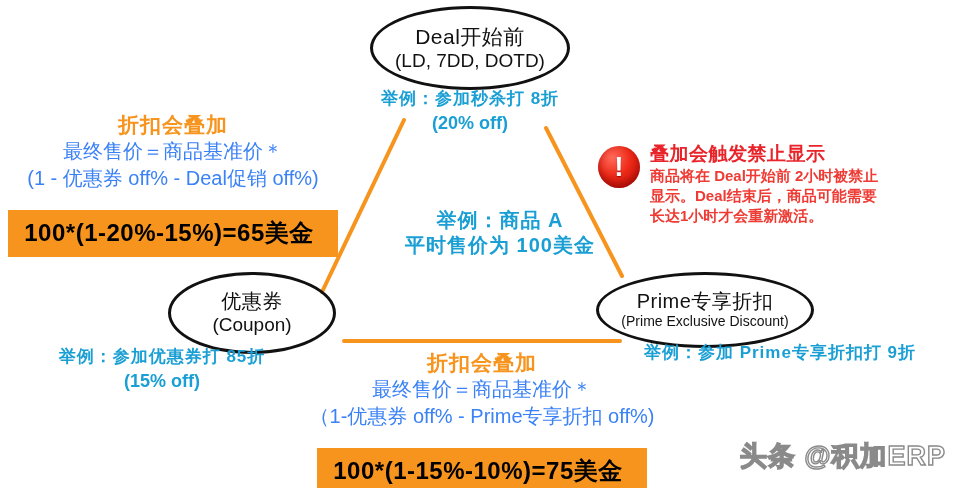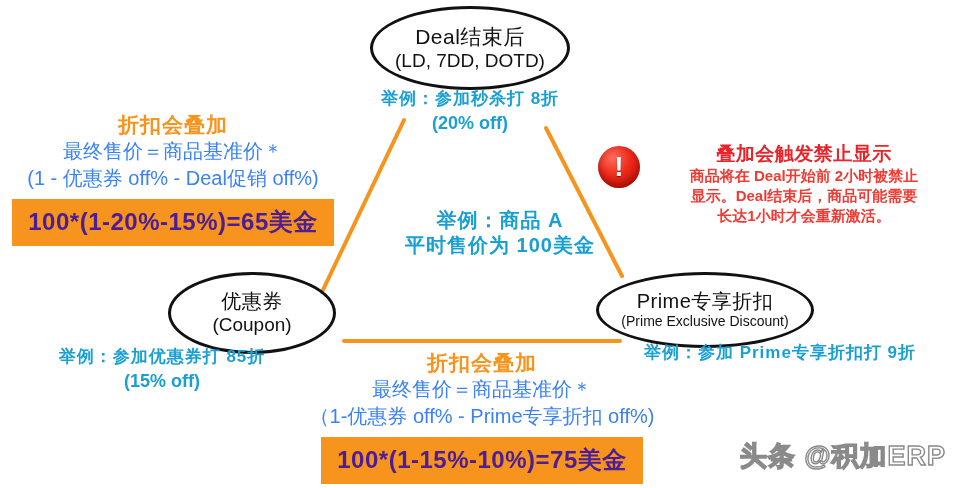--- a/index.html
+++ b/index.html
@@ -84,27 +84,27 @@
   }
   .formula .fl{
     color:#3b82f6;
     font-size:20px;
     line-height:27px;
     display:block;
     white-space:nowrap;
   }
   .formula .chip{
     display:inline-block;
-    margin-top:7px;
+    margin-top:18px;
     background:#F7941E;
-    color:#4c1d95;
+    color:#000000;
     font-weight:bold;
     font-size:24px;
     letter-spacing:.5px;
-    padding:7px 16px 8px 16px;
+    padding:7px 24px 8px 16px;
     white-space:nowrap;
   }
 
   #formula-left{ left:0px; top:112px; width:346px; }
   #formula-bottom{ left:272px; top:350px; width:420px; }
 
   
   #warn{
     position:absolute;left:598px;top:142px;width:360px;
     z-index:6;
@@ -117,21 +117,21 @@
     background:radial-gradient(circle at 34% 28%, #ff6a5a 0%, #ef2a18 45%, #b80d06 100%);
     box-shadow:inset 0 -4px 8px rgba(120,0,0,.55);
     position:relative;
   }
   #warn-icon .bang{
     position:absolute;left:0;right:0;top:5px;
     text-align:center;color:#fff;font-weight:bold;
     font-size:28px;line-height:32px;
     text-shadow:0 1px 1px rgba(120,0,0,.7);
   }
-  #warn-text{flex:1;text-align:center;}
+  #warn-text{flex:1;}
   #warn-title{
     color:#e8242a;font-weight:bold;font-size:19px;
     letter-spacing:.5px;line-height:24px;white-space:nowrap;
   }
   #warn-body{
     color:#ee3b34;font-weight:bold;font-size:15px;
     line-height:20px;
   }
   #warn-body span{display:block;white-space:nowrap;}
 
@@ -153,21 +153,21 @@
 
 <div id="stage">
 
   <svg id="tri-svg" viewBox="0 0 960 488" xmlns="http://www.w3.org/2000/svg">
     <line x1="404" y1="120" x2="322" y2="292" stroke="#F7941E" stroke-width="4" stroke-linecap="round"></line>
     <line x1="546" y1="128" x2="622" y2="276" stroke="#F7941E" stroke-width="4" stroke-linecap="round"></line>
     <line x1="344" y1="341" x2="620" y2="341" stroke="#F7941E" stroke-width="4" stroke-linecap="round"></line>
   </svg>
 
   <div class="node" id="node-deal">
-    <div class="cn">Deal结束后</div>
+    <div class="cn">Deal开始前</div>
     <div class="en">(LD, 7DD, DOTD)</div>
   </div>
 
   <div class="node" id="node-coupon">
     <div class="cn">优惠券</div>
     <div class="en">(Coupon)</div>
   </div>
 
   <div class="node" id="node-prime">
     <div class="cn">Prime专享折扣</div>

